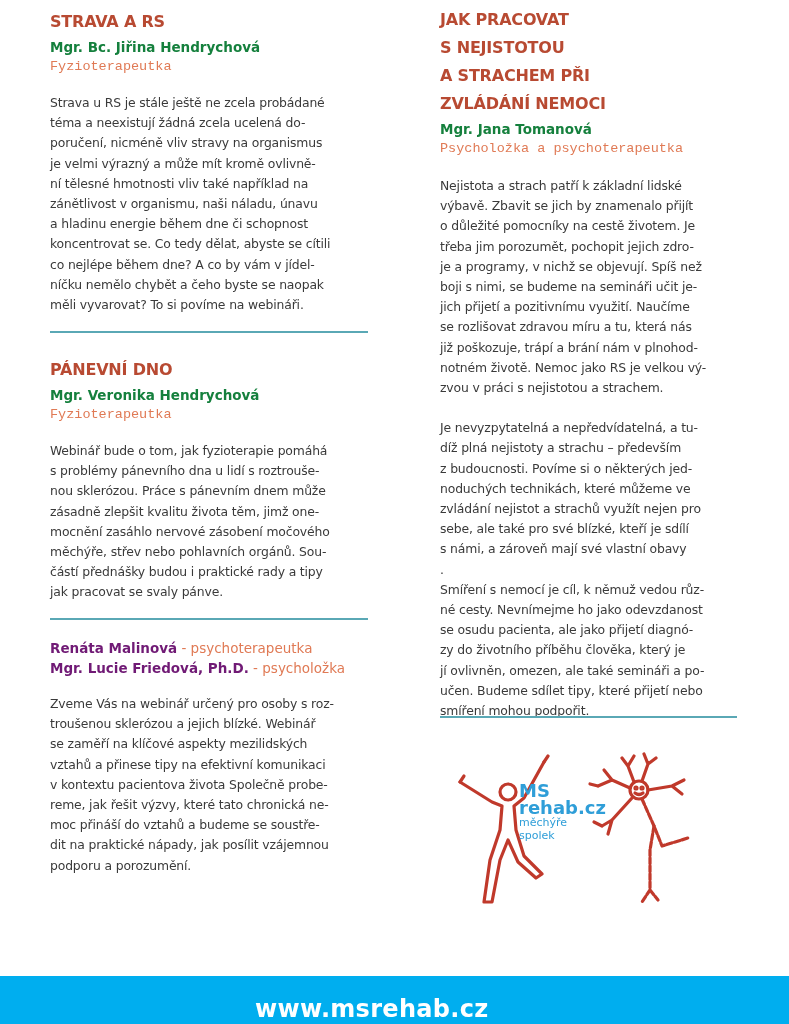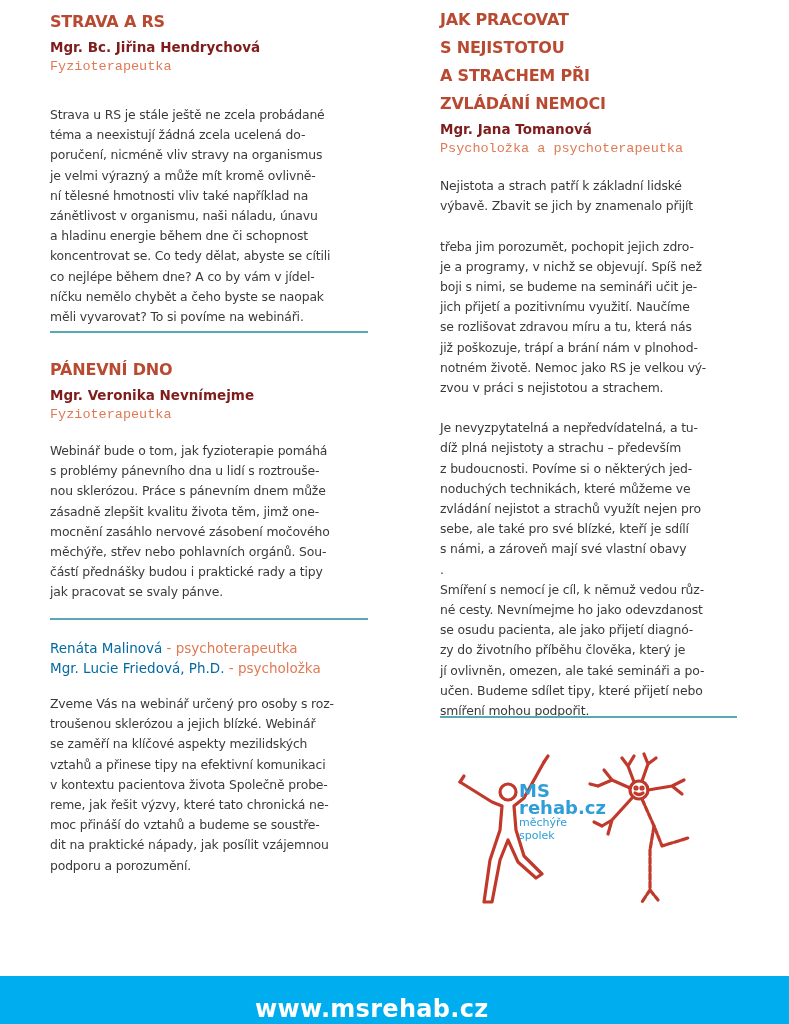--- a/index.html
+++ b/index.html
@@ -10,24 +10,24 @@
     color: #3a3a3a;
   }
   .col { position: absolute; top: 0; }
   .col-left { left: 50px; width: 318px; }
   .col-right { left: 440px; width: 297px; }
   .section { position: absolute; left: 0; width: 100%; }
   h2 {
     margin: 0; color: #b84a32; font-weight: bold;
     font-size: 16px; line-height: 28px; letter-spacing: -0.2px;
   }
-  .speaker { color: #7f1d1d; font-weight: bold; font-size: 13.5px; line-height: 20px; margin-top: 1px; }
+  .speaker { color: #15803d; font-weight: bold; font-size: 13.5px; line-height: 20px; margin-top: 1px; }
   .role { color: #e07a55; font-size: 13.5px; line-height: 20px; font-family: Liberation Mono, monospace; }
   .speaker-line { font-size: 13.5px; line-height: 20px; }
-  .speaker-line .nm { color: #0369a1; font-weight: normal; }
+  .speaker-line .nm { color: #701a75; font-weight: bold; }
   .speaker-line .sep, .speaker-line .rl { color: #e07a55; }
   p.body {
     margin: 0; font-size: 12.4px; line-height: 20.2px; color: #3a3a3a;
     text-align: justify; letter-spacing: -0.15px; hyphens: manual;
   }
   .divider { position: absolute; left: 0; width: 100%; height: 2px; background: #5aa8b5; }
   .logo { position: absolute; left: 452px; top: 750px; width: 240px; height: 160px; }
   .logo-text { position: absolute; left: 519px; top: 782px; }
   .logo-ms { color: #2f9ed8; font-weight: bold; font-size: 18px; line-height: 17px; }
   .logo-rehab { color: #2f9ed8; font-weight: bold; font-size: 18px; line-height: 17px; }
@@ -43,39 +43,39 @@
 </style>
 </head>
 <body>
 
 <div class="col col-left">
 
   <div class="section" style="top:8px;">
     <h2><span>STRAVA A RS</span></h2>
     <div class="speaker">Mgr. Bc. Jiřina Hendrychová</div>
     <div class="role">Fyzioterapeutka</div>
-    <p class="body" style="margin-top:28px;">
+    <p class="body" style="margin-top:16px;">
       <span>Strava u RS je stále ještě ne zcela probádané</span><br>
       <span>téma a neexistují žádná zcela ucelená do-</span><br>
       <span>poručení, nicméně vliv stravy na organismus</span><br>
       <span>je velmi výrazný a může mít kromě ovlivně-</span><br>
       <span>ní tělesné hmotnosti vliv také například na</span><br>
       <span>zánětlivost v organismu, naši náladu, únavu</span><br>
       <span>a hladinu energie během dne či schopnost</span><br>
       <span>koncentrovat se. Co tedy dělat, abyste se cítili</span><br>
       <span>co nejlépe během dne? A co by vám v jídel-</span><br>
       <span>níčku nemělo chybět a čeho byste se naopak</span><br>
       <span>měli vyvarovat? To si povíme na webináři.</span>
     </p>
   </div>
   <div class="divider" style="top:331px;"></div>
 
   <div class="section" style="top:356px;">
     <h2><span>PÁNEVNÍ DNO</span></h2>
-    <div class="speaker">Mgr. Veronika Nevnímejme</div>
+    <div class="speaker">Mgr. Veronika Hendrychová</div>
     <div class="role">Fyzioterapeutka</div>
     <p class="body" style="margin-top:16px;">
       <span>Webinář bude o tom, jak fyzioterapie pomáhá</span><br>
       <span>s problémy pánevního dna u lidí s roztrouše-</span><br>
       <span>nou sklerózou. Práce s pánevním dnem může</span><br>
       <span>zásadně zlepšit kvalitu života těm, jimž one-</span><br>
       <span>mocnění zasáhlo nervové zásobení močového</span><br>
       <span>měchýře, střev nebo pohlavních orgánů. Sou-</span><br>
       <span>částí přednášky budou i praktické rady a tipy</span><br>
       <span>jak pracovat se svaly pánve.</span>
@@ -111,21 +111,21 @@
       <span>S NEJISTOTOU</span><br>
       <span>A STRACHEM PŘI</span><br>
       <span>ZVLÁDÁNÍ NEMOCI</span>
     </h2>
     <div class="speaker">Mgr. Jana Tomanová</div>
     <div class="role">Psycholožka a psychoterapeutka</div>
 
     <p class="body" style="margin-top:17px;">
       <span>Nejistota a strach patří k základní lidské</span><br>
       <span>výbavě. Zbavit se jich by znamenalo přijít</span><br>
-      <br>
+      <span>o důležité pomocníky na cestě životem. Je</span><br>
       <span>třeba jim porozumět, pochopit jejich zdro-</span><br>
       <span>je a programy, v nichž se objevují. Spíš než</span><br>
       <span>boji s nimi, se budeme na semináři učit je-</span><br>
       <span>jich přijetí a pozitivnímu využití. Naučíme</span><br>
       <span>se rozlišovat zdravou míru a tu, která nás</span><br>
       <span>již poškozuje, trápí a brání nám v plnohod-</span><br>
       <span>notném životě. Nemoc jako RS je velkou vý-</span><br>
       <span>zvou v práci s nejistotou a strachem.</span>
     </p>
     <p class="body" style="margin-top:20px;">

